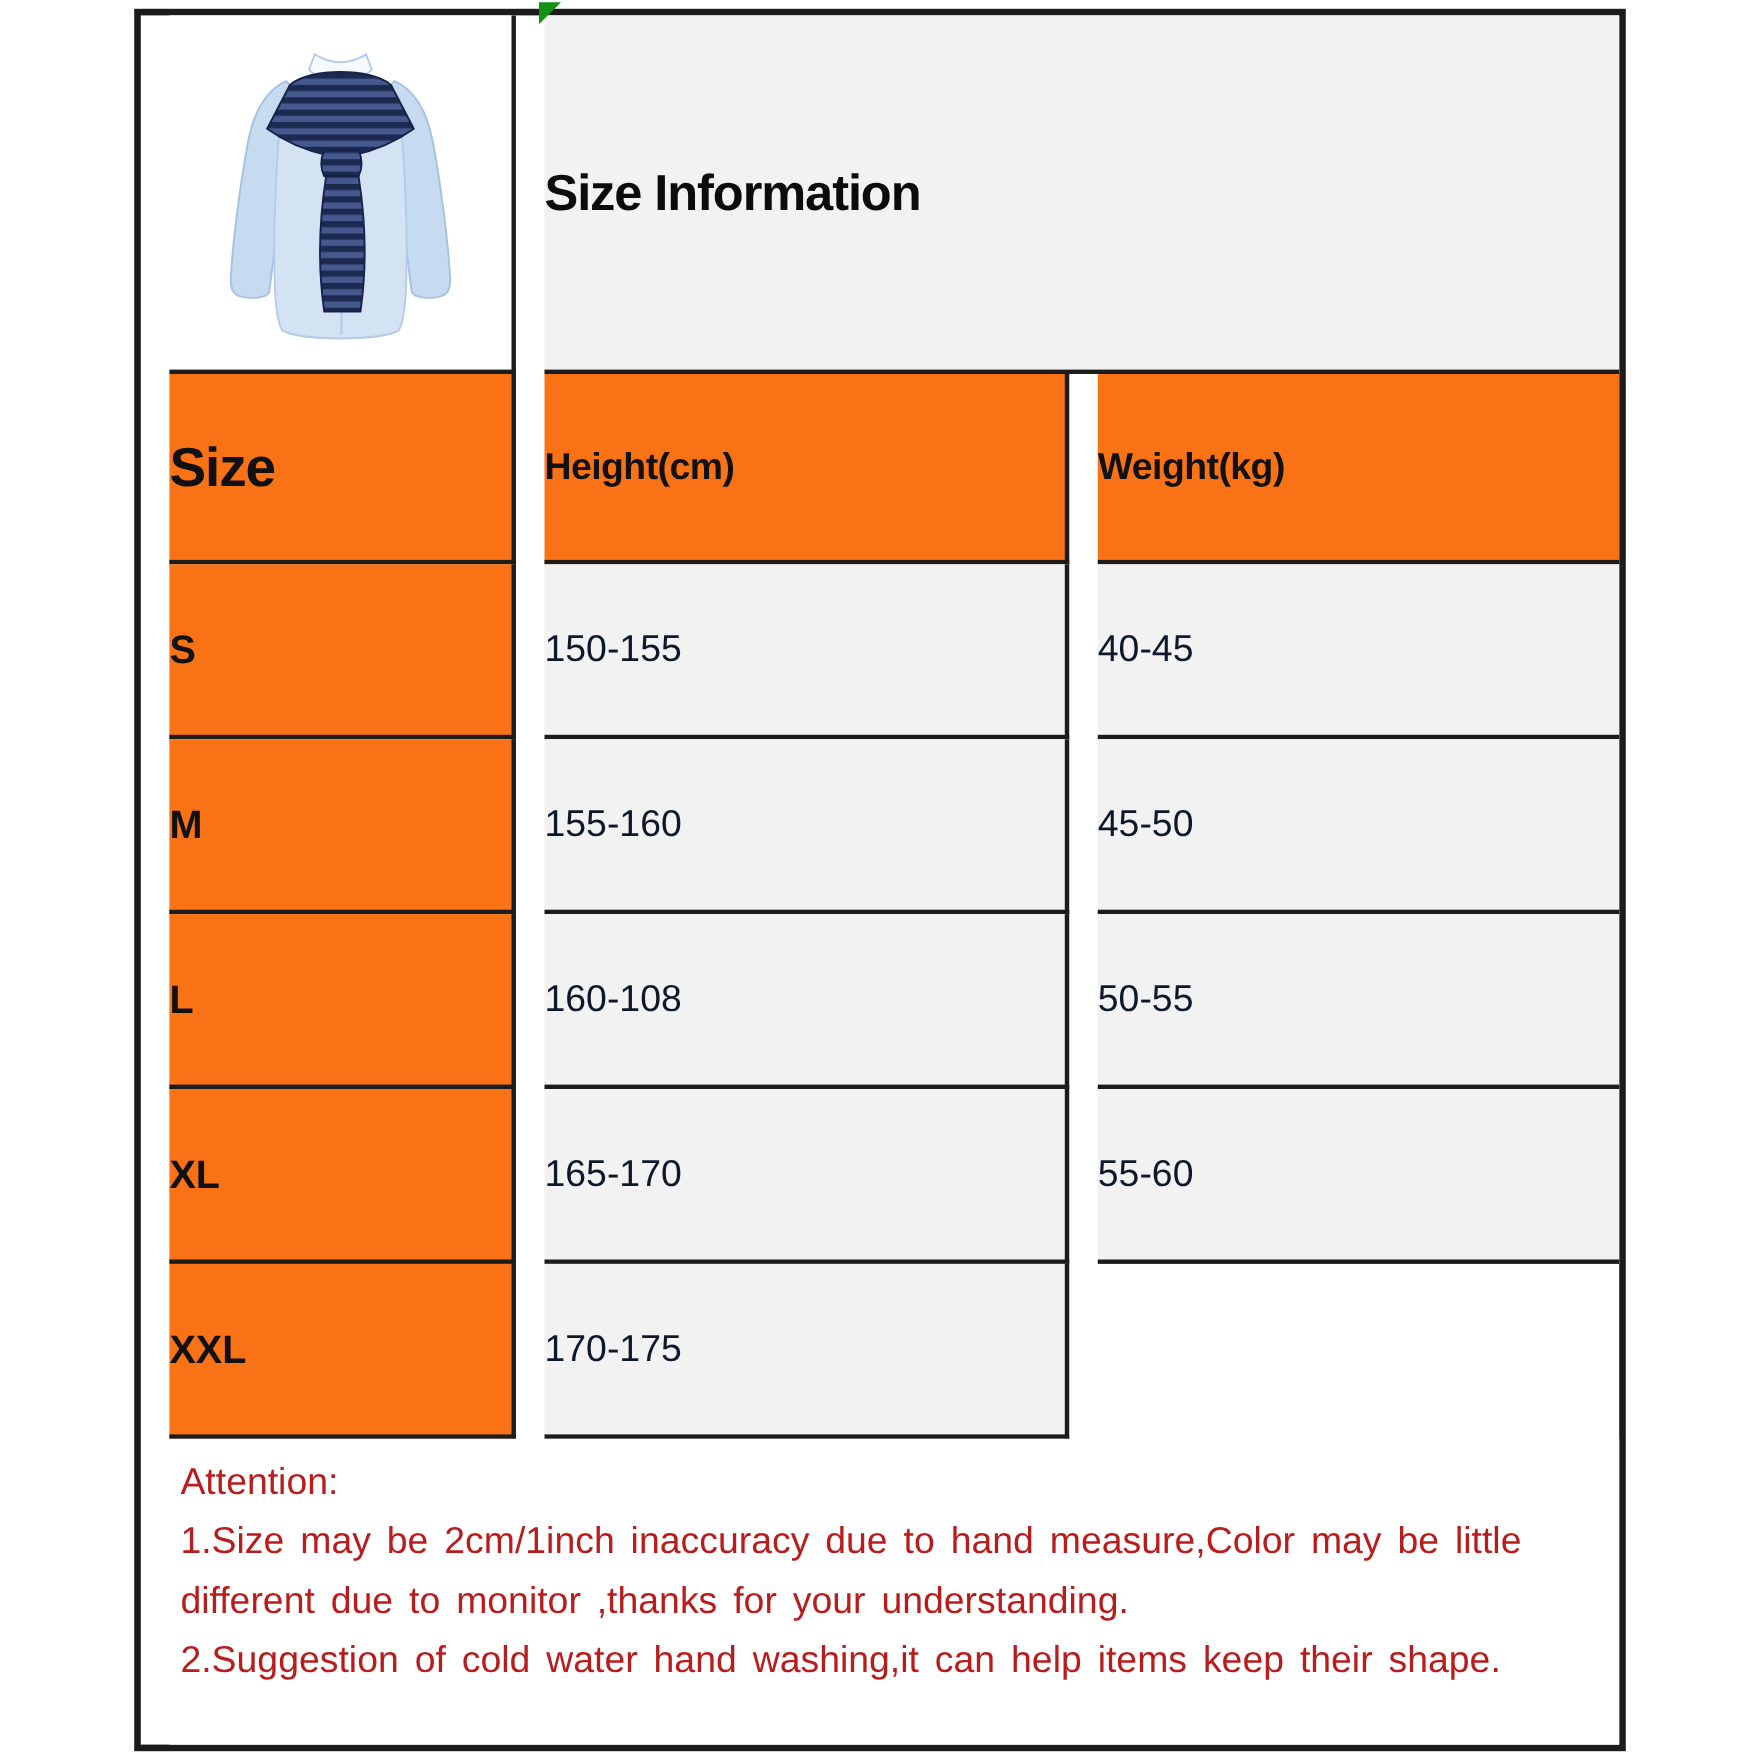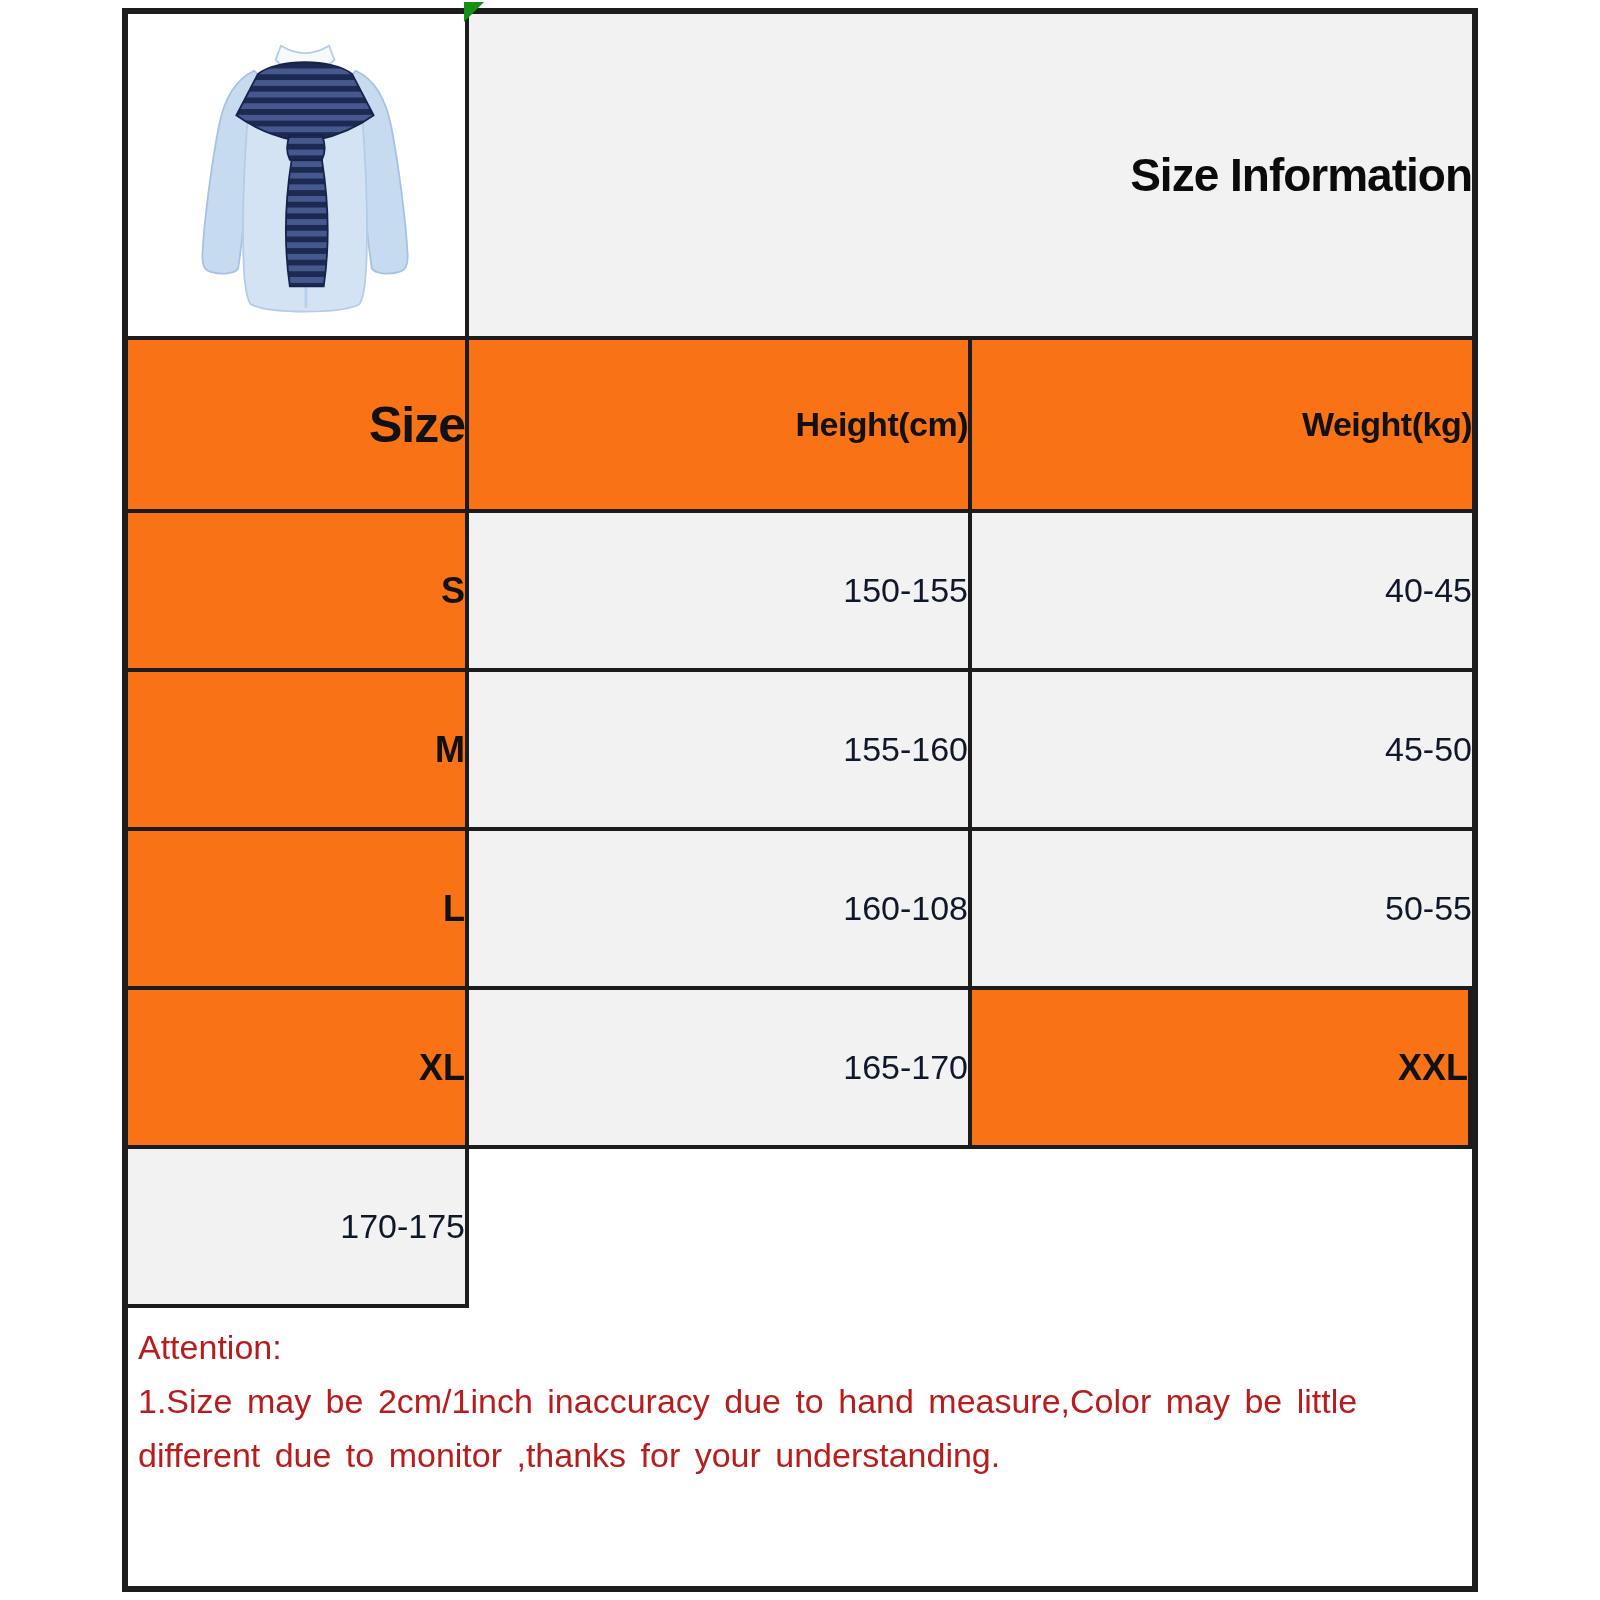--- a/index.html
+++ b/index.html
@@ -5,21 +5,21 @@
   html,body{margin:0;padding:0;background:#ffffff;width:1600px;height:1600px;overflow:hidden;
     font-family:"Liberation Sans", sans-serif; -webkit-font-smoothing:antialiased;}
   .sheet{
     position:absolute;left:122px;top:8px;width:1356px;height:1584px;
     box-sizing:border-box;border:6px solid #1c1c1c;background:#ffffff;
     display:grid;
     grid-template-columns:341px 503px 1fr;
     grid-template-rows:326px 173px 159px 159px 159px 159px 159px 1fr;
   }
   .c{box-sizing:border-box;border-right:4px solid #1c1c1c;border-bottom:4px solid #1c1c1c;
-     display:flex;align-items:center;justify-content:flex-end;color:#111111;}
+     display:flex;align-items:center;justify-content:flex-start;color:#111111;margin-left:26px;}
   .lastcol{border-right:none;}
   .gray{background:#f97316;}
   .light{background:#f2f2f2;}
   .white{background:#ffffff;}
 
   .img-cell{padding:4px;}
   .title-cell{grid-column:2/4;position:relative;}
   .title-text{font-size:46px;font-weight:700;letter-spacing:-1px;color:#0b0b0b;}
   .corner-tri{position:absolute;left:-5px;top:-12px;width:0;height:0;
      border-top:20px solid #149114;border-right:20px solid transparent;}
@@ -113,27 +113,31 @@
   <div class="c light lastcol">
       <span class="val">50-55</span>
     </div>
 
   <div class="c gray">
       <span class="size-label">XL</span>
     </div>
   <div class="c light">
       <span class="val">165-170</span>
     </div>
+  <div class="c light lastcol">
+      <span class="val">55-60</span>
+    </div>
 
   <div class="c gray">
       <span class="size-label">XXL</span>
     </div>
   <div class="c light">
       <span class="val">170-175</span>
     </div>
 
   <div class="c attention">
     <div class="att-line">Attention:</div>
     <div class="att-line">1.Size may be 2cm/1inch inaccuracy due to hand measure,Color may be little</div>
     <div class="att-line">different due to monitor ,thanks for your understanding.</div>
+    <div class="att-line">2.Suggestion of cold water hand washing,it can help items keep their shape.</div>
   </div>
 
 </div>
 
 </body></html>

